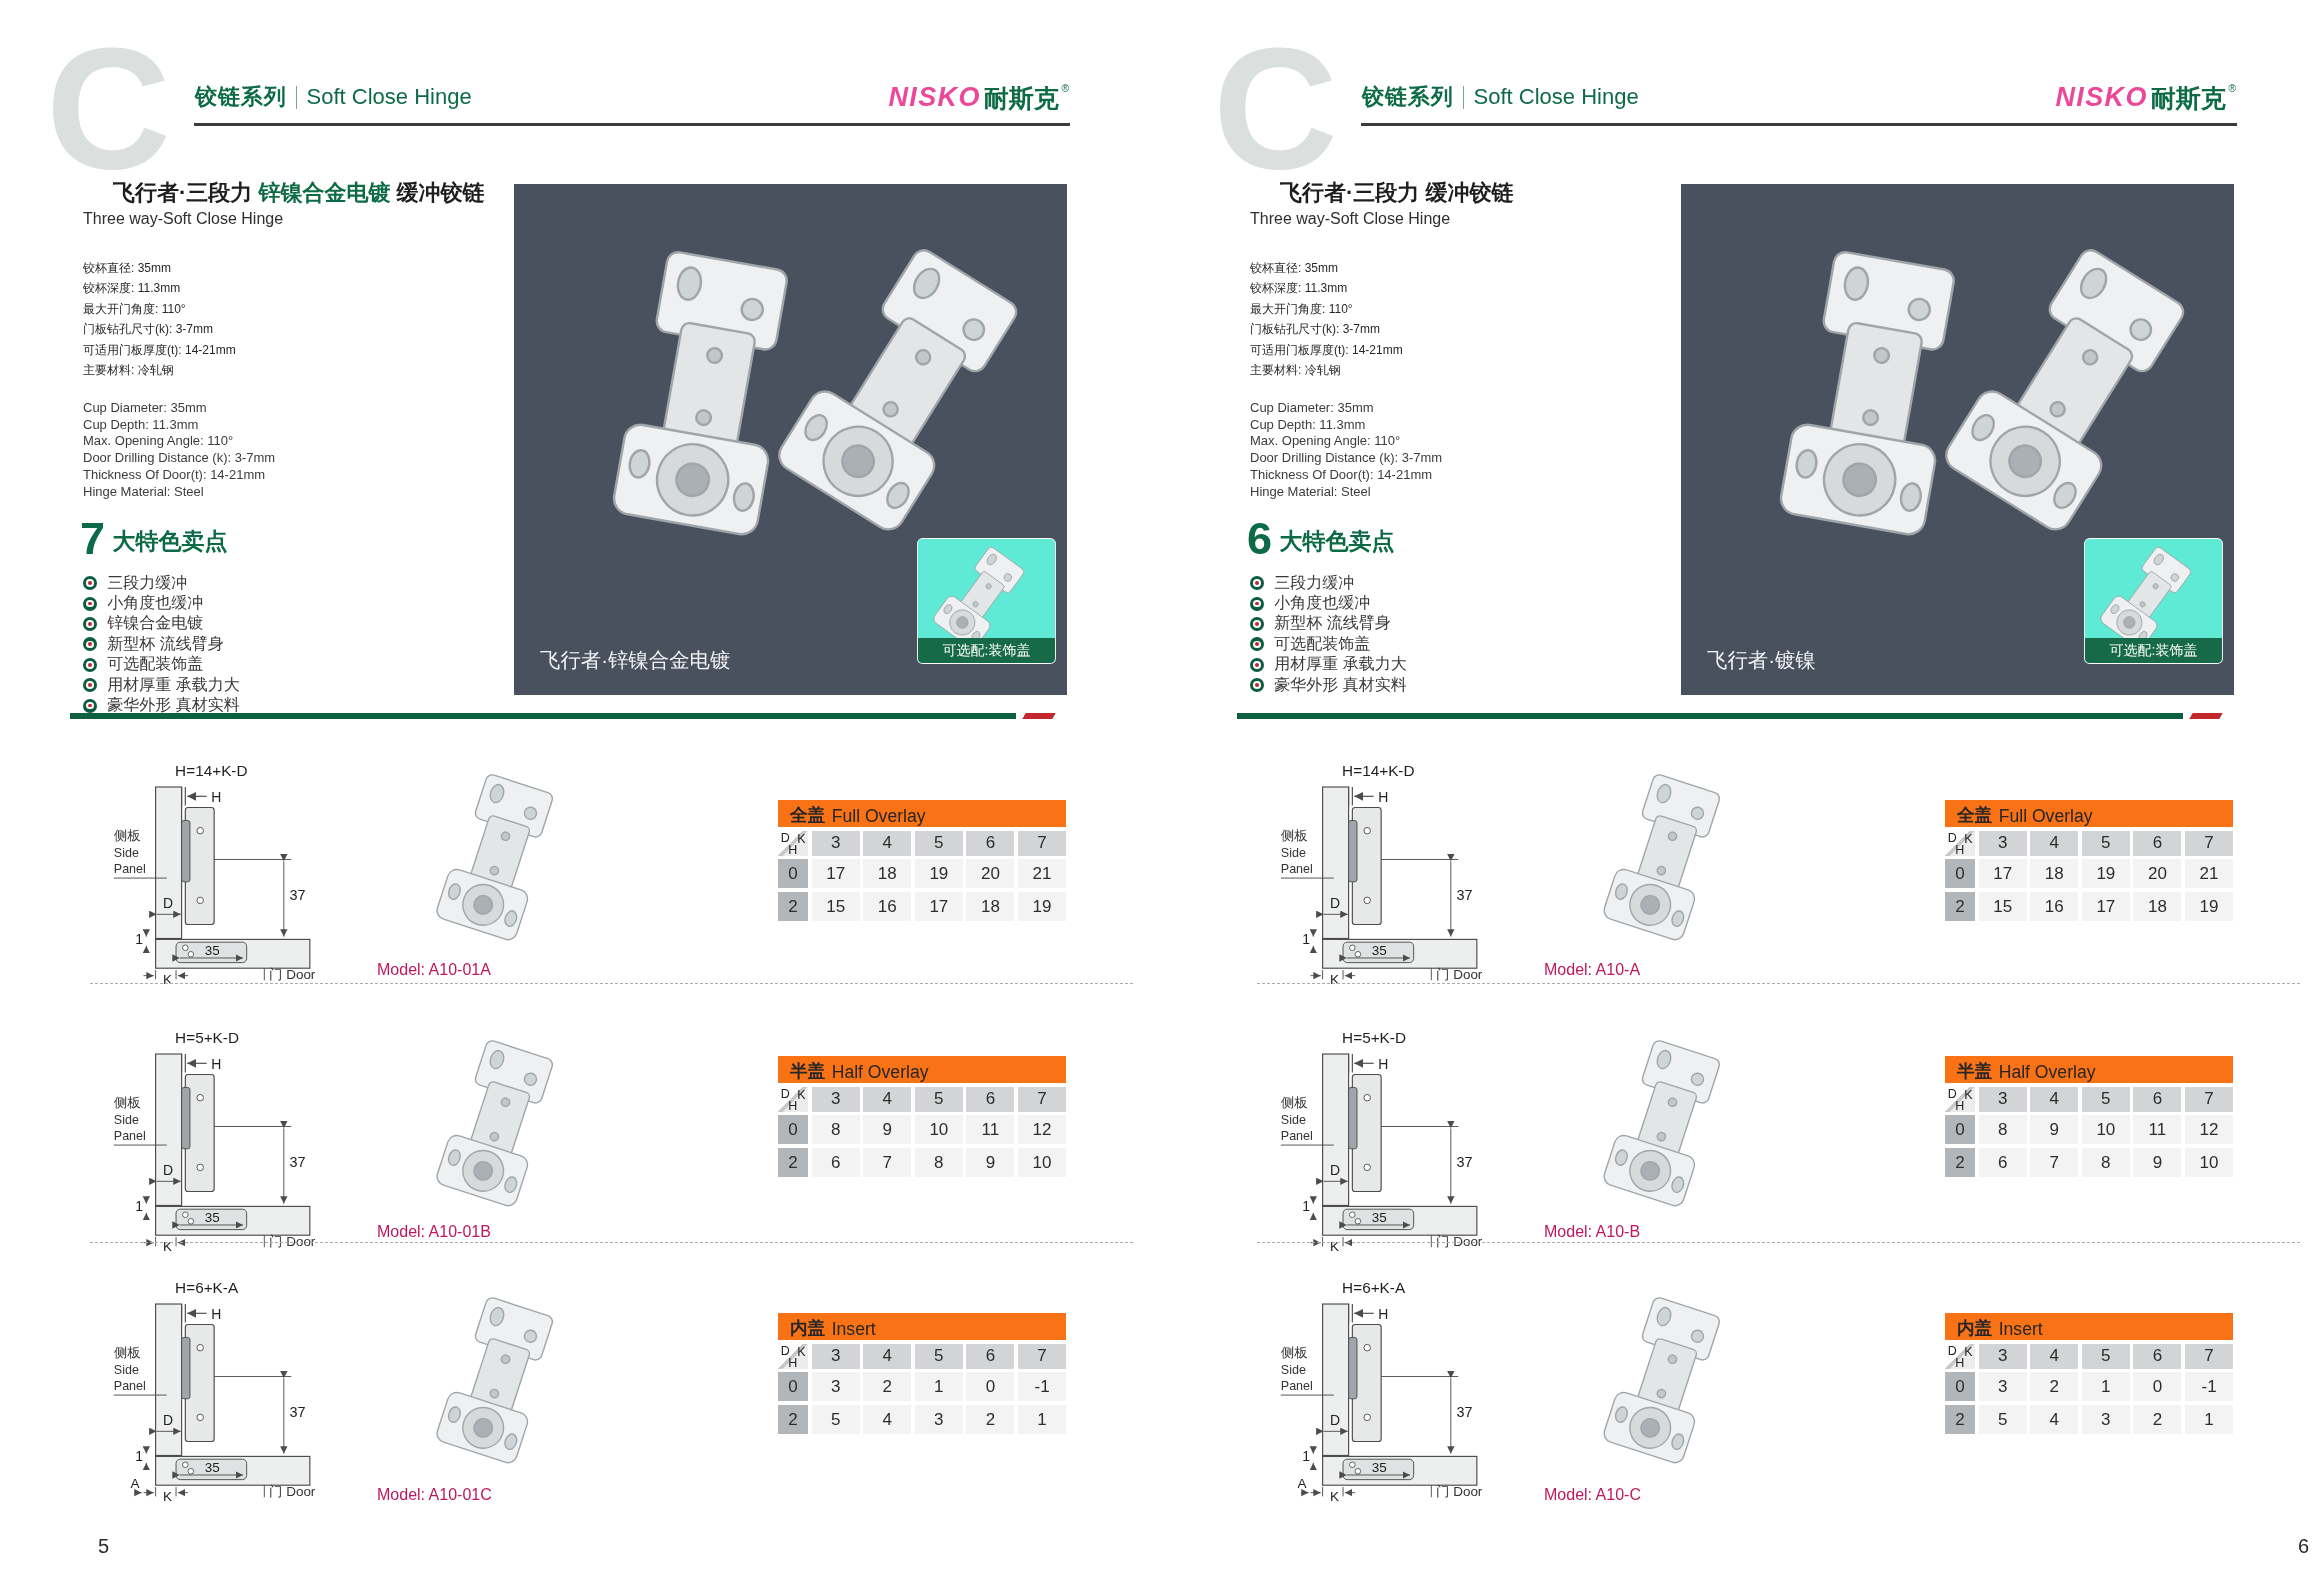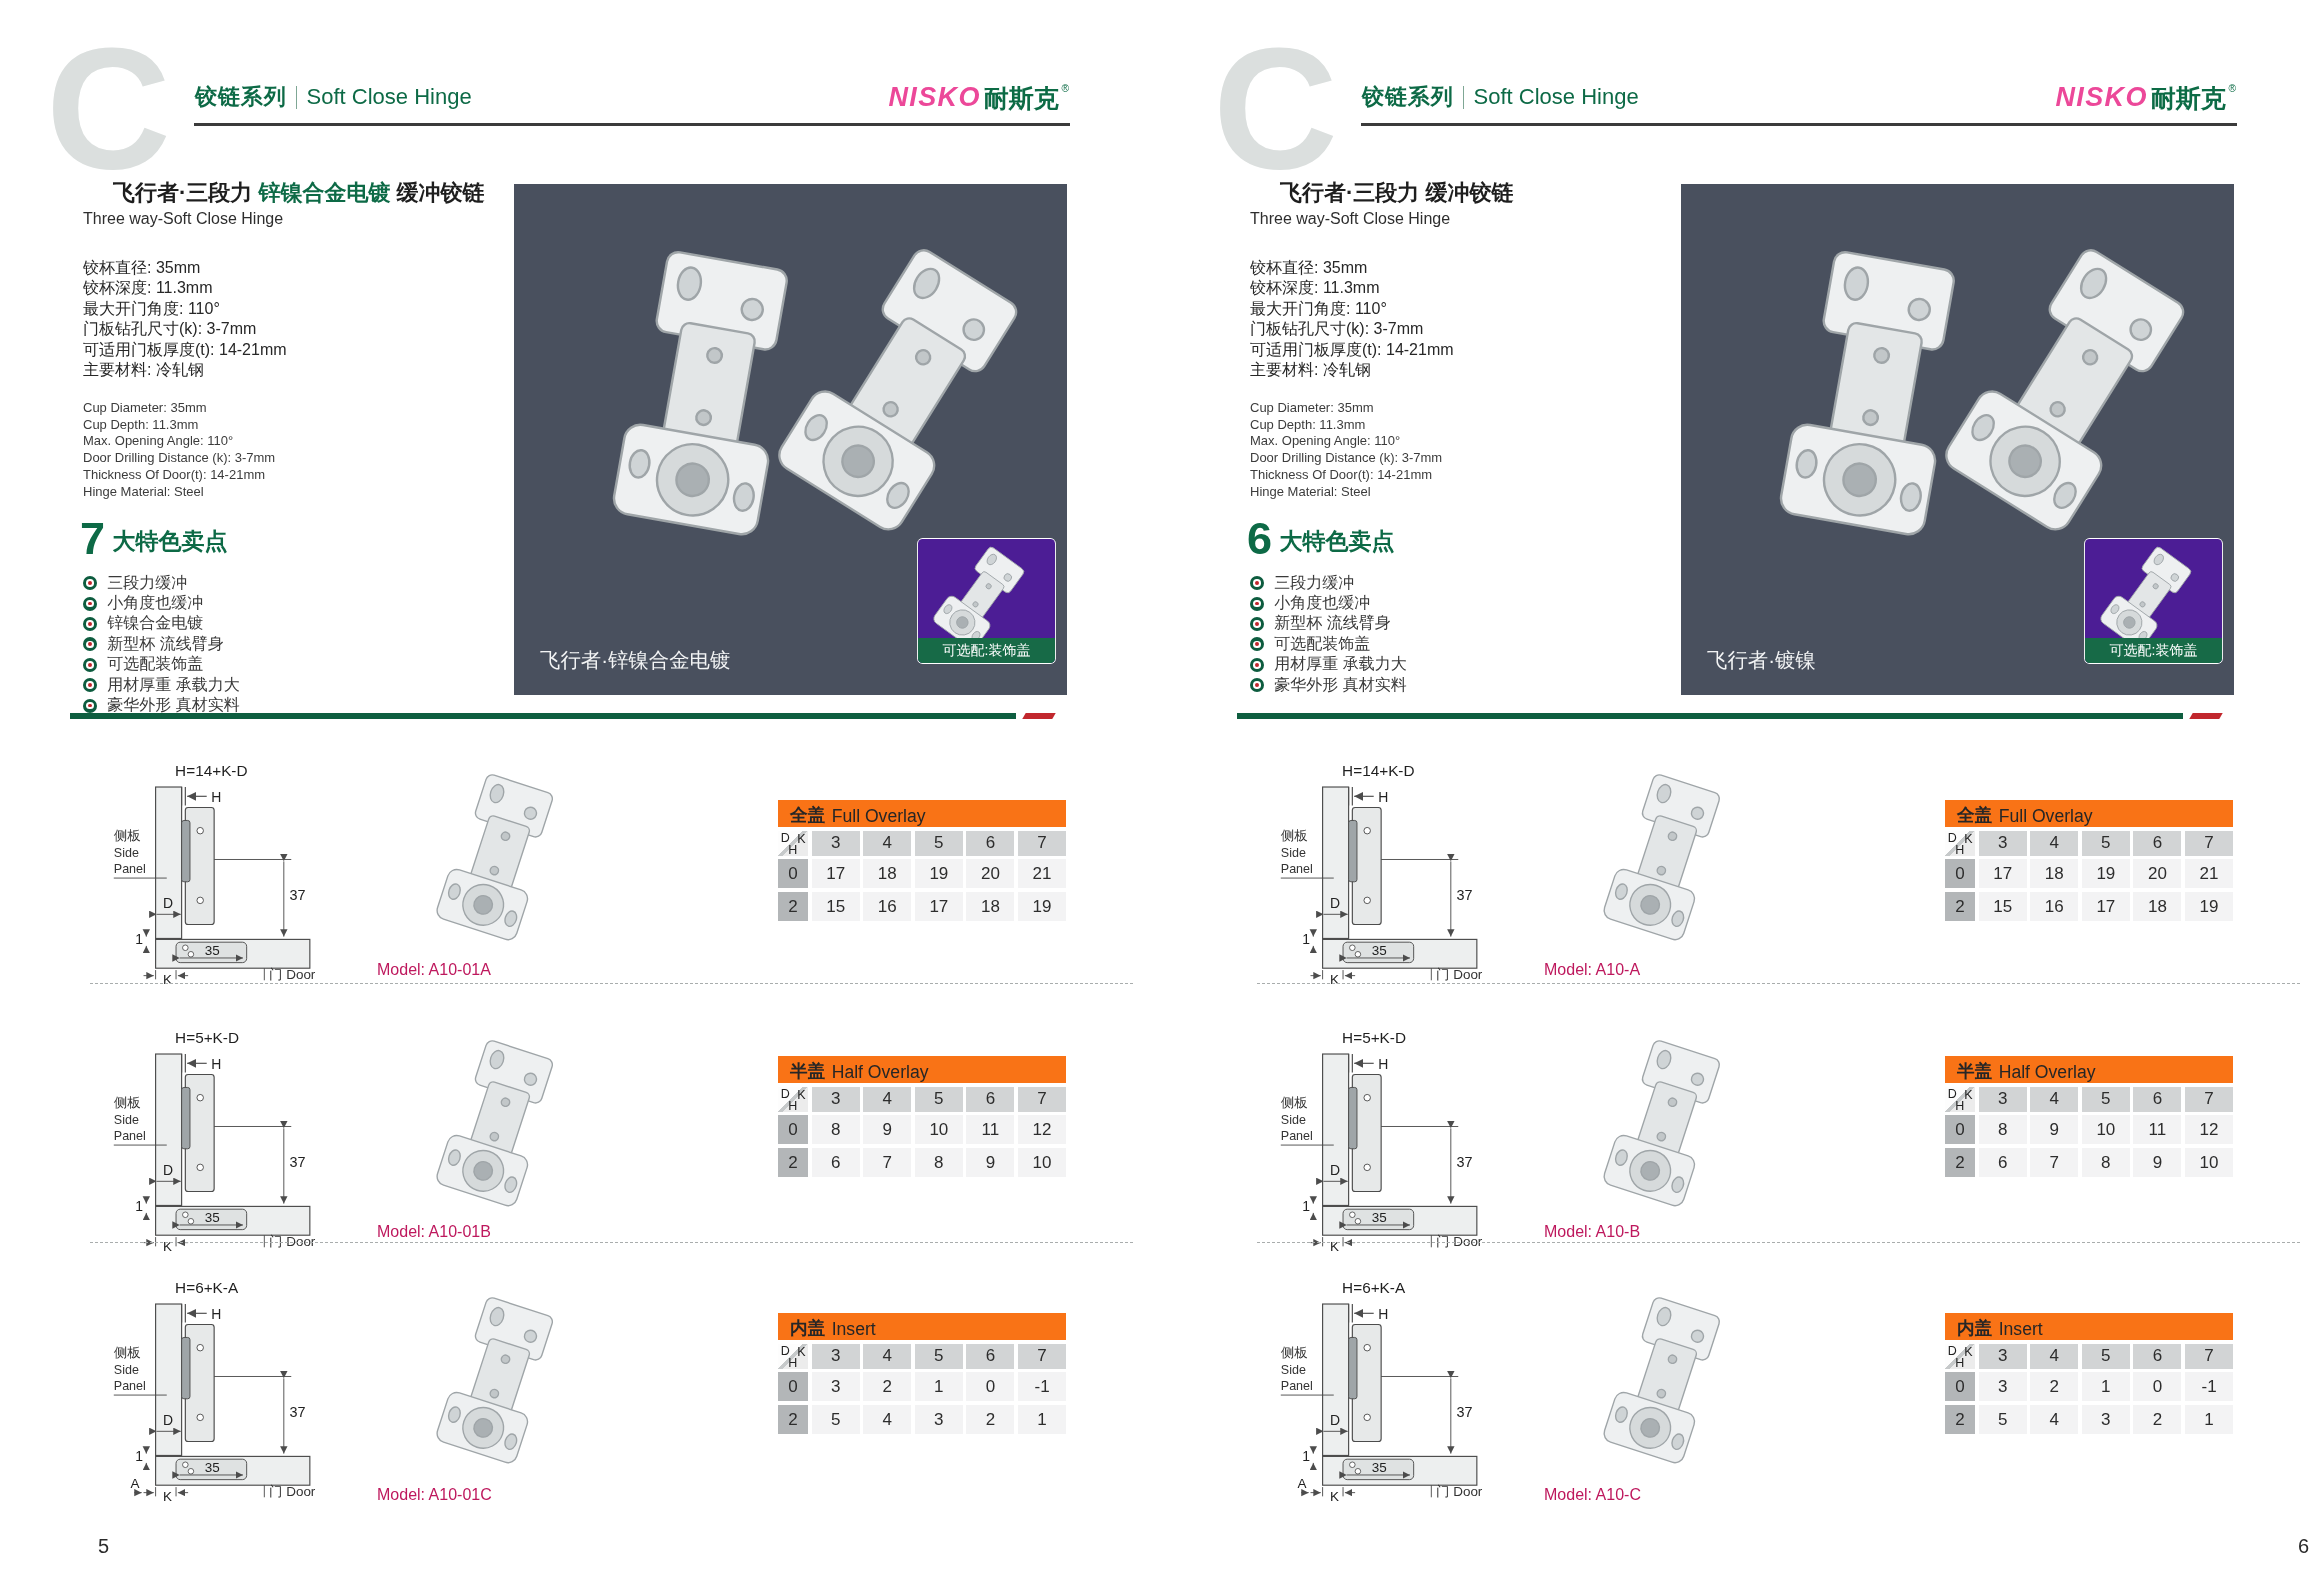--- a/index.html
+++ b/index.html
@@ -18,21 +18,21 @@
   .logo{position:absolute;right:97px;top:82px;display:flex;align-items:flex-start;gap:2.8px;z-index:2;}
   .logo-latin{font-size:27px;font-weight:bold;color:#ec4899;letter-spacing:1.4px;font-style:italic;}
   .logo-cn{font-size:25px;font-weight:bold;color:#0c6b45;}
   .logo-reg{font-size:10.2px;color:#0c6b45;margin-top:0.9px;}
   .header-rule{position:absolute;left:194px;top:123px;width:876px;height:2.8px;background:#3b3b3b;}
 
   
   .title{position:absolute;left:83px;top:178px;font-size:22px;font-weight:bold;color:#1e1e1e;white-space:nowrap;margin-left:30px;}
   .title .hl{color:#0d6a46;}
   .subtitle{position:absolute;left:83px;top:210px;font-size:16px;color:#2e2e2e;}
-  .specs-cn{position:absolute;left:83px;top:258px;font-size:16px;color:#272727;line-height:20.4px;}
+  .specs-cn{position:absolute;left:83px;top:258px;font-size:12px;color:#272727;line-height:20.4px;}
   .specs-en{position:absolute;left:83px;top:400px;font-size:13px;color:#3c3c3c;line-height:16.7px;}
   .specs-cn div,.specs-en div{white-space:nowrap;}
 
   .features-head{position:absolute;left:80px;top:516px;color:#0d6a46;display:flex;align-items:flex-end;gap:7.4px;}
   .fc{font-size:45px;font-weight:bold;line-height:1;}
   .fs{font-size:23px;font-weight:bold;padding-bottom:3.7px;}
   .features{position:absolute;left:83px;top:573px;list-style:none;margin:0;padding:0;}
   .features li{display:flex;align-items:center;gap:10.2px;height:20.4px;}
   .f-ico{width:14px;height:14px;border-radius:50%;background:#0d5c3f;position:relative;flex:0 0 14px;}
   .f-ico::before{content:"";position:absolute;inset:3.2px;border-radius:50%;background:#fff;}
@@ -40,21 +40,21 @@
   .f-txt{font-size:16px;color:#3a3a3a;white-space:nowrap;}
 
   .divider-green{position:absolute;left:70px;top:713px;width:946px;height:6px;background:#0e5e40;}
   .divider-red{position:absolute;left:1024px;top:713px;width:30px;height:6px;background:#c1272d;transform:skewX(-30deg);}
 
   
   .hero{position:absolute;left:514px;top:184px;width:553px;height:511px;background:#49505e;overflow:hidden;}
   .hero .ph1{position:absolute;left:14px;top:70px;transform:scale(1.75) rotate(-8deg);transform-origin:top left;}
   .hero .ph2{position:absolute;left:278px;top:14px;transform:scale(1.7) rotate(14deg);transform-origin:top left;}
   .hero-caption{position:absolute;left:26px;bottom:21.3px;font-size:20.4px;color:#f3f4f5;z-index:3;}
-  .inset{position:absolute;right:12px;bottom:32px;width:137px;height:124px;background:#4c1d95;border-radius:4.6px;
+  .inset{position:absolute;right:12px;bottom:32px;width:137px;height:124px;background:#5eead4;border-radius:4.6px;
          overflow:hidden;z-index:3;box-shadow:0 0 0 0.9px #ffffff;}
   .inset-img{position:absolute;left:27px;top:-14px;transform:scale(.62) rotate(18deg);transform-origin:top left;}
   .inset-bar{position:absolute;left:0;bottom:0;width:100%;height:25px;background:#176a47;color:#fff;
              font-size:14px;display:flex;align-items:center;justify-content:center;}
 
   
   .diag{position:absolute;left:111px;width:223px;}
   .photo{position:absolute;left:408px;width:176px;}
   .tbl{position:absolute;left:778px;width:288px;}
   .model{position:absolute;left:377px;font-size:16px;color:#be185d;}

